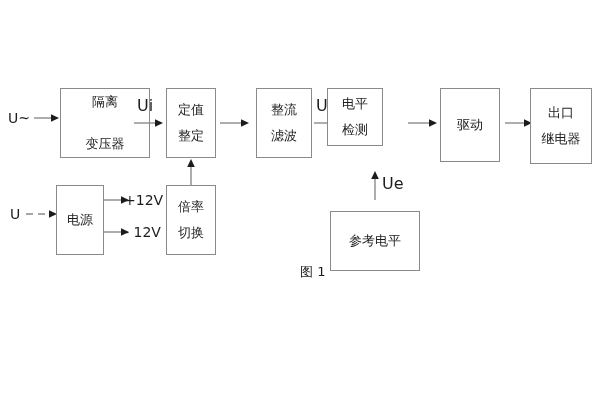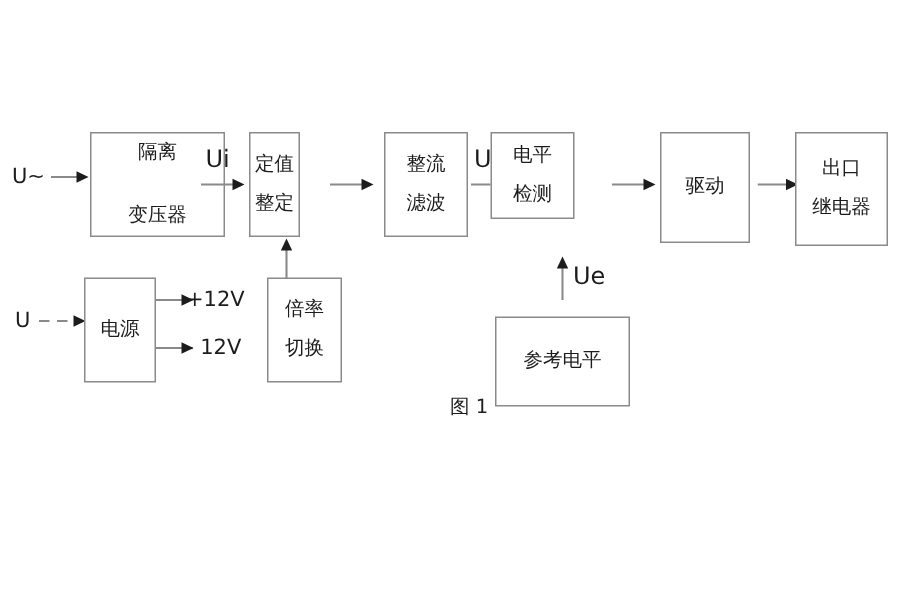--- a/index.html
+++ b/index.html
@@ -83,21 +83,21 @@
 
   <div class="sig-label" style="left:137px; top:98px;">Ui</div>
 
   <div class="conn" style="left:134px; top:118px;">
     <svg width="30" height="10" viewBox="0 0 30 10">
       <line x1="0" y1="5" x2="22" y2="5" stroke="#8a8a8a" stroke-width="1.4"></line>
       <polygon points="21,1.2 29,5 21,8.8" fill="#1c1c1c"></polygon>
     </svg>
   </div>
 
-  <div class="block" style="left:166px; top:88px; width:34px; height:70px;">
+  <div class="block" style="left:166px; top:88px; width:50px; height:70px;">
     <span class="ln">定值</span>
     <span class="ln">整定</span>
   </div>
 
   <div class="conn" style="left:220px; top:118px;">
     <svg width="30" height="10" viewBox="0 0 30 10">
       <line x1="0" y1="5" x2="22" y2="5" stroke="#8a8a8a" stroke-width="1.4"></line>
       <polygon points="21,1.2 29,5 21,8.8" fill="#1c1c1c"></polygon>
     </svg>
   </div>
@@ -166,21 +166,21 @@
   <div class="sig-label" style="left:124px; top:193px; font-size:14px;">+12V</div>
 
   <div class="conn" style="left:104px; top:227px;">
     <svg width="26" height="10" viewBox="0 0 26 10">
       <line x1="0" y1="5" x2="18" y2="5" stroke="#8a8a8a" stroke-width="1.4"></line>
       <polygon points="17,1.2 25,5 17,8.8" fill="#1c1c1c"></polygon>
     </svg>
   </div>
   <div class="sig-label" style="left:124px; top:225px; font-size:14px;">- 12V</div>
 
-  <div class="block" style="left:166px; top:185px; width:50px; height:70px;margin-left:12px;">
+  <div class="block" style="left:166px; top:185px; width:50px; height:70px;">
     <span class="ln">倍率</span>
     <span class="ln">切换</span>
   </div>
 
   <div class="conn" style="left:186px; top:158px;">
     <svg width="10" height="28" viewBox="0 0 10 28">
       <line x1="5" y1="28" x2="5" y2="8" stroke="#8a8a8a" stroke-width="1.4"></line>
       <polygon points="1.2,9 5,1 8.8,9" fill="#1c1c1c"></polygon>
     </svg>
   </div>

